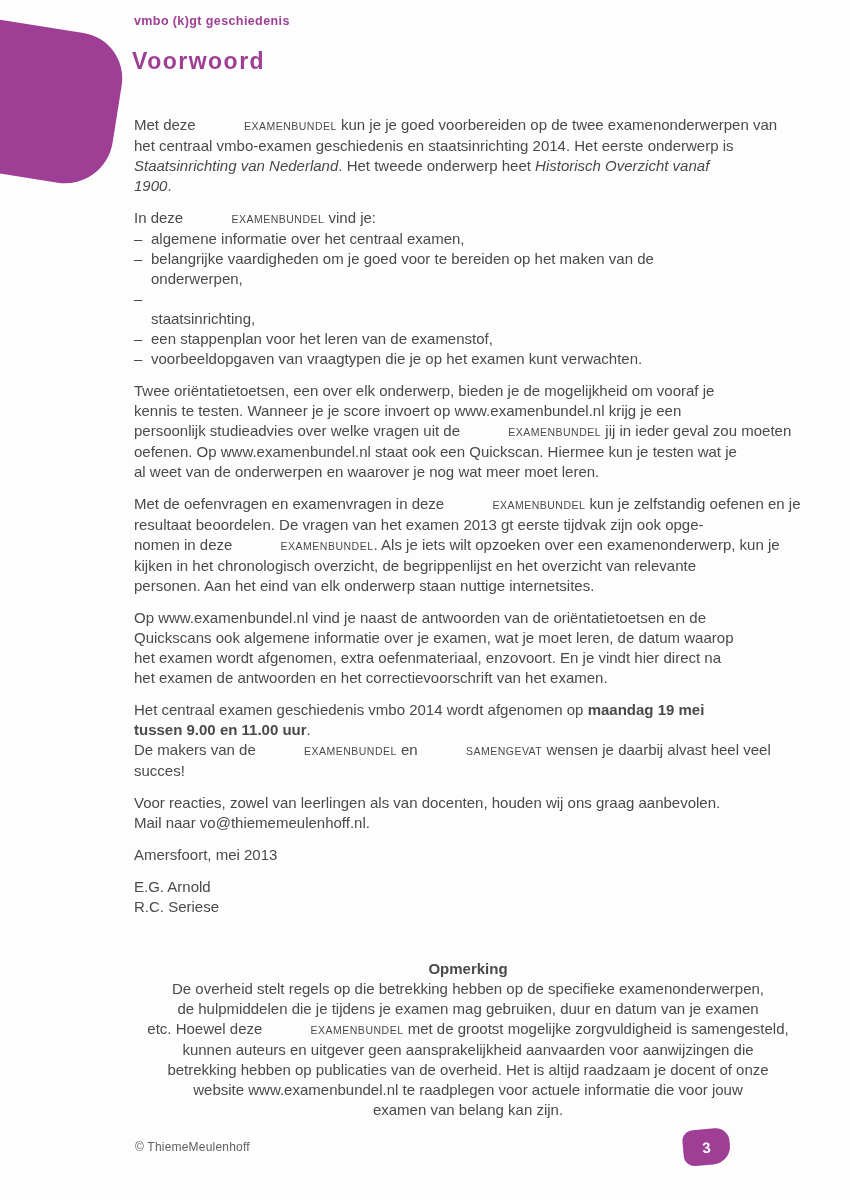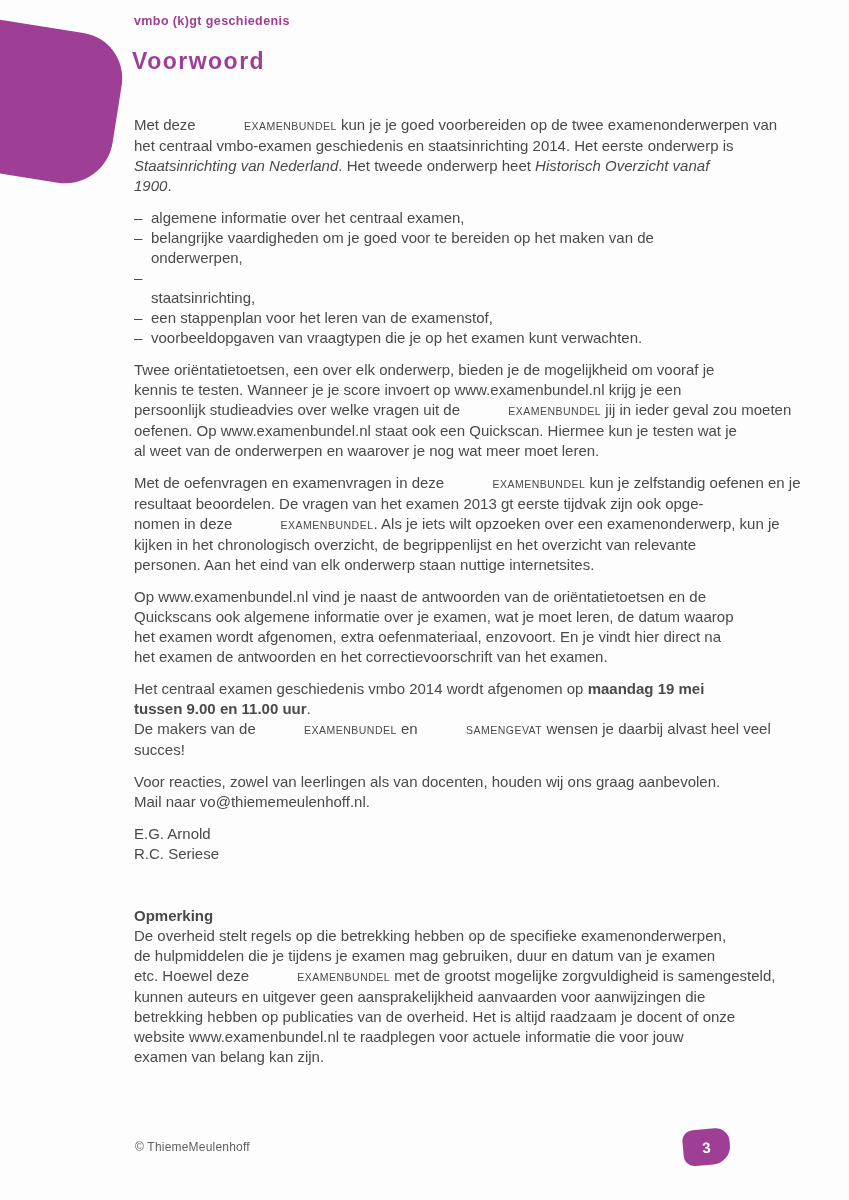--- a/index.html
+++ b/index.html
@@ -50,21 +50,21 @@
     position: absolute;
     left: 134px;
     top: 115px;
     width: 668px;
     font-size: 15px;
     line-height: 20px;
     color: var(--text, #4a4a4a);
   }
   .block { margin: 0 0 12px 0; }
   .block.tight { margin-bottom: 0; }
-  .block.note { margin-top: 42px; }
+  .block.note { margin-top: 42px; text-align: center; }
   .sc {
     font-size: 10.5px;
     letter-spacing: 0.5px;
     padding-left: 44px;
   }
   .b { font-weight: bold; }
   .i { font-style: italic; }
   .li { display: flex; }
   .li .dash { flex: 0 0 17px; }
   .li .li-text { flex: 1 1 auto; }
@@ -97,20 +97,21 @@
 </style>
 </head>
 <body>
 
 <div class="page" style="--purple: #9e3e95; --text: #4a4a4a; --footer-text: #5f5f5f; --badge-text: #ffffff;">
   <div class="corner-blob"></div>
   <div class="header-label">vmbo (k)gt geschiedenis</div>
   <h1 class="title">Voorwoord</h1>
   <div class="content" id="content">
       <div class="block"><span>Met deze </span><span class="sc">EXAMENBUNDEL</span><span> kun je je goed voorbereiden op de twee examenonderwerpen van</span><br><span>het centraal vmbo-examen geschiedenis en staatsinrichting 2014. Het eerste onderwerp is</span><br><span class="i">Staatsinrichting van Nederland</span><span>. Het tweede onderwerp heet </span><span class="i">Historisch Overzicht vanaf</span><br><span class="i">1900</span><span>.</span></div>
+      <div class="block tight"><span>In deze </span><span class="sc">EXAMENBUNDEL</span><span> vind je:</span></div>
       <div class="block">
         <div class="li">
           <span class="dash">–</span>
           <span class="li-text"><span>algemene informatie over het centraal examen,</span></span>
         </div>
         <div class="li">
           <span class="dash">–</span>
           <span class="li-text"><span>belangrijke vaardigheden om je goed voor te bereiden op het maken van de</span><br><span>onderwerpen,</span></span>
         </div>
         <div class="li">
@@ -124,20 +125,21 @@
         <div class="li">
           <span class="dash">–</span>
           <span class="li-text"><span>voorbeeldopgaven van vraagtypen die je op het examen kunt verwachten.</span></span>
         </div>
       </div>
       <div class="block"><span>Twee oriëntatietoetsen, een over elk onderwerp, bieden je de mogelijkheid om vooraf je</span><br><span>kennis te testen. Wanneer je je score invoert op www.examenbundel.nl krijg je een</span><br><span>persoonlijk studieadvies over welke vragen uit de </span><span class="sc">EXAMENBUNDEL</span><span> jij in ieder geval zou moeten</span><br><span>oefenen. Op www.examenbundel.nl staat ook een Quickscan. Hiermee kun je testen wat je</span><br><span>al weet van de onderwerpen en waarover je nog wat meer moet leren.</span></div>
       <div class="block"><span>Met de oefenvragen en examenvragen in deze </span><span class="sc">EXAMENBUNDEL</span><span> kun je zelfstandig oefenen en je</span><br><span>resultaat beoordelen. De vragen van het examen 2013 gt eerste tijdvak zijn ook opge-</span><br><span>nomen in deze </span><span class="sc">EXAMENBUNDEL</span><span>. Als je iets wilt opzoeken over een examenonderwerp, kun je</span><br><span>kijken in het chronologisch overzicht, de begrippenlijst en het overzicht van relevante</span><br><span>personen. Aan het eind van elk onderwerp staan nuttige internetsites.</span></div>
       <div class="block"><span>Op www.examenbundel.nl vind je naast de antwoorden van de oriëntatietoetsen en de</span><br><span>Quickscans ook algemene informatie over je examen, wat je moet leren, de datum waarop</span><br><span>het examen wordt afgenomen, extra oefenmateriaal, enzovoort. En je vindt hier direct na</span><br><span>het examen de antwoorden en het correctievoorschrift van het examen.</span></div>
       <div class="block"><span>Het centraal examen geschiedenis vmbo 2014 wordt afgenomen op </span><span class="b">maandag 19 mei</span><br><span class="b">tussen 9.00 en 11.00 uur</span><span>.</span><br><span>De makers van de </span><span class="sc">EXAMENBUNDEL</span><span> en </span><span class="sc">SAMENGEVAT</span><span> wensen je daarbij alvast heel veel succes!</span></div>
       <div class="block"><span>Voor reacties, zowel van leerlingen als van docenten, houden wij ons graag aanbevolen.</span><br><span>Mail naar vo@thiememeulenhoff.nl.</span></div>
+      <div class="block"><span>Amersfoort, mei 2013</span></div>
       <div class="block"><span>E.G. Arnold</span><br><span>R.C. Seriese</span></div>
       <div class="block note"><span class="b">Opmerking</span><br><span>De overheid stelt regels op die betrekking hebben op de specifieke examenonderwerpen,</span><br><span>de hulpmiddelen die je tijdens je examen mag gebruiken, duur en datum van je examen</span><br><span>etc. Hoewel deze </span><span class="sc">EXAMENBUNDEL</span><span> met de grootst mogelijke zorgvuldigheid is samengesteld,</span><br><span>kunnen auteurs en uitgever geen aansprakelijkheid aanvaarden voor aanwijzingen die</span><br><span>betrekking hebben op publicaties van de overheid. Het is altijd raadzaam je docent of onze</span><br><span>website www.examenbundel.nl te raadplegen voor actuele informatie die voor jouw</span><br><span>examen van belang kan zijn.</span></div>
     </div>
   <div class="footer-copyright">© ThiemeMeulenhoff</div>
   <div class="page-badge">
     <span>3</span>
   </div>
 </div>
 
 </body></html>

